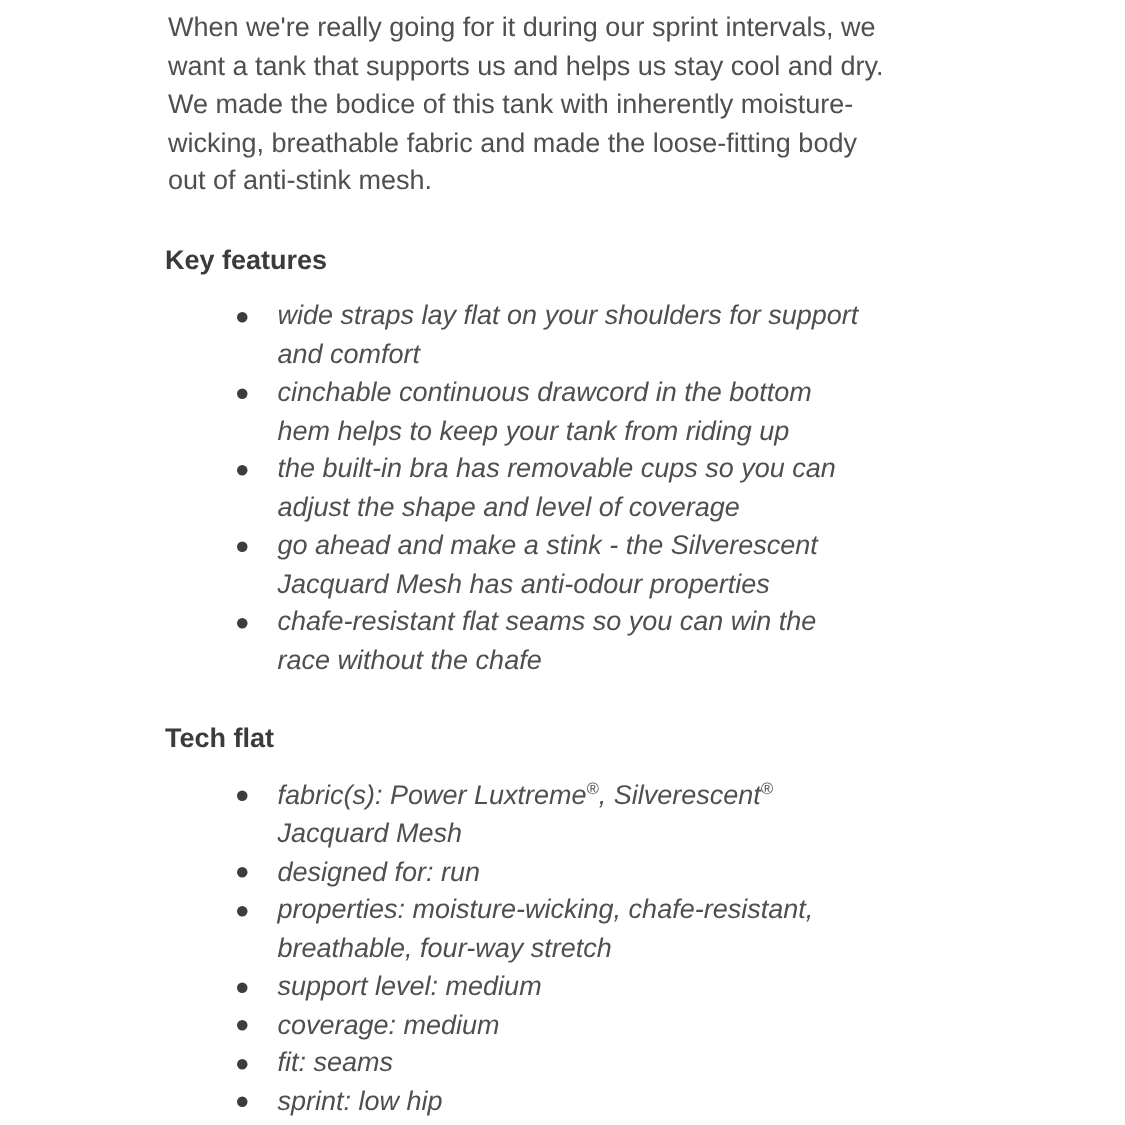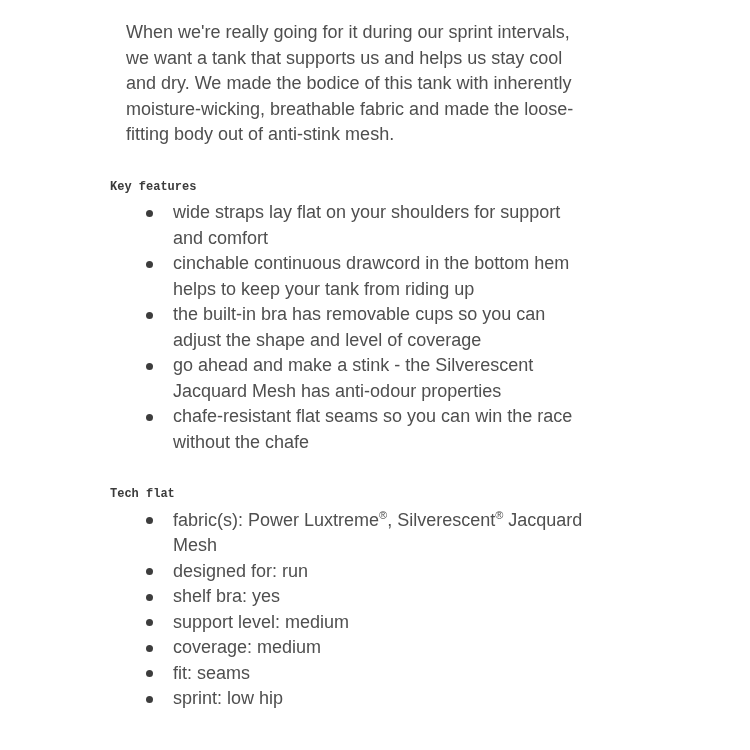--- a/index.html
+++ b/index.html
@@ -23,34 +23,34 @@
     line-height: 25.5px;
     color: var(--body-text);
     -webkit-font-smoothing: antialiased;
   }
   .page {
     padding-top: 4px;
     margin-left: 110px;
     width: 482px;
   }
   .intro {
-    margin: 16px;
+    margin: 2px;
   }
   .section-heading {
     margin: 27px 0 0 0;
-    font-size: 12px;
+    font-size: 18px;
     line-height: 25.5px;
     font-weight: bold;
     color: var(--heading-text);
-    font-family: Liberation Mono, monospace;
   }
   ul.bullet-list {
     list-style: none;
-    margin: 0;
+    margin: 12px;
     padding: 0;
+    font-style: italic;
   }
   ul.bullet-list li {
     position: relative;
     padding-left: 63px;
   }
   ul.bullet-list li::before {
     content: "";
     position: absolute;
     left: 36px;
     top: 9.5px;
@@ -80,20 +80,20 @@
     <li>the built-in bra has removable cups so you can adjust the shape and level of coverage</li>
     <li>go ahead and make a stink - the Silverescent Jacquard Mesh has anti-odour properties</li>
     <li>chafe-resistant flat seams so you can win the race without the chafe</li>
   </ul>
 
   <h3 class="section-heading">Tech flat</h3>
 
   <ul class="bullet-list">
     <li><span>fabric(s): Power Luxtreme</span><sup class="reg">®</sup><span>, Silverescent</span><sup class="reg">®</sup><span> Jacquard Mesh</span></li>
     <li>designed for: run</li>
-    <li>shelf bra: yes</li>
+    <li>properties: moisture-wicking, chafe-resistant, breathable, four-way stretch</li>
     <li>support level: medium</li>
     <li>coverage: medium</li>
     <li>fit: seams</li>
     <li>sprint: low hip</li>
   </ul>
 
 </div>
 
 </body></html>

